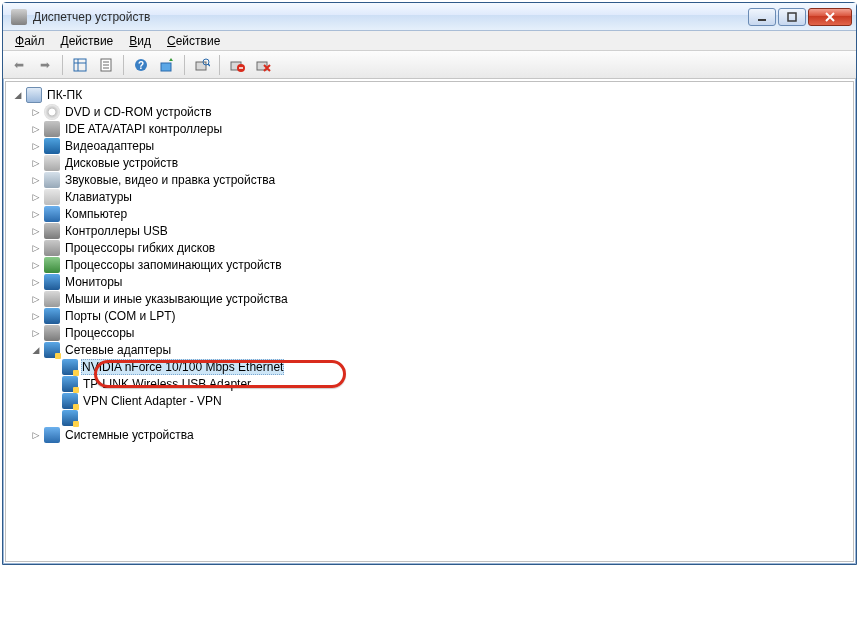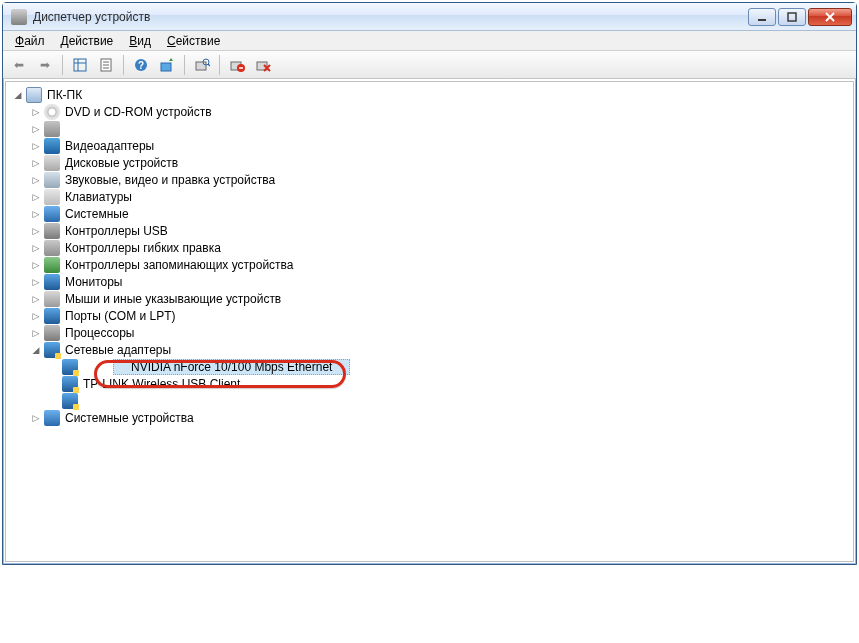--- a/index.html
+++ b/index.html
@@ -117,22 +117,21 @@
   }
   .twisty.none { visibility: hidden; }
   .icon {
     width: 16px; height: 16px; margin-right: 3px;
     flex-shrink: 0;
   }
   .label { padding: 0 2px; cursor: pointer; }
   .label.selected {
     background: #cde6f7;
     border: 1px dotted #7aa7d1;
-    padding: 0 17px;
-    margin-left: 32px;
+    padding: 0 0;
   }
   .callout {
     position: absolute;
     border: 3px solid #d92b1c;
     border-radius: 16px;
     pointer-events: none;
     box-shadow: 0 1px 1px rgba(0,0,0,.2);
   }
   
   .ic-pc     { background: linear-gradient(#dfeaf7,#9db9dc); border:1px solid #6d8db1; border-radius:2px;}
@@ -261,20 +260,21 @@
                 <div class="node">
                   <span class="twisty">▷</span>
                   <span class="icon ic-disc"></span>
                   <span class="label">DVD и CD-ROM устройств</span>
                 </div>
               </li>
               <li>
                 <div class="node">
                   <span class="twisty">▷</span>
                   <span class="icon ic-ide"></span>
+                  <span class="label">IDE ATA/ATAPI контроллеры</span>
                 </div>
               </li>
               <li>
                 <div class="node">
                   <span class="twisty">▷</span>
                   <span class="icon ic-video"></span>
                   <span class="label">Видеоадаптеры</span>
                 </div>
               </li>
               <li>
@@ -295,56 +295,56 @@
                 <div class="node">
                   <span class="twisty">▷</span>
                   <span class="icon ic-kbd"></span>
                   <span class="label">Клавиатуры</span>
                 </div>
               </li>
               <li>
                 <div class="node">
                   <span class="twisty">▷</span>
                   <span class="icon ic-comp"></span>
-                  <span class="label">Системные</span>
+                  <span class="label">Компьютер</span>
                 </div>
               </li>
               <li>
                 <div class="node">
                   <span class="twisty">▷</span>
                   <span class="icon ic-usb"></span>
                   <span class="label">Контроллеры USB</span>
                 </div>
               </li>
               <li>
                 <div class="node">
                   <span class="twisty">▷</span>
                   <span class="icon ic-floppy"></span>
-                  <span class="label">Контроллеры гибких правка</span>
+                  <span class="label">Процессоры гибких дисков</span>
                 </div>
               </li>
               <li>
                 <div class="node">
                   <span class="twisty">▷</span>
                   <span class="icon ic-pnp"></span>
-                  <span class="label">Контроллеры запоминающих устройства</span>
+                  <span class="label">Процессоры запоминающих устройств</span>
                 </div>
               </li>
               <li>
                 <div class="node">
                   <span class="twisty">▷</span>
                   <span class="icon ic-mon"></span>
                   <span class="label">Мониторы</span>
                 </div>
               </li>
               <li>
                 <div class="node">
                   <span class="twisty">▷</span>
                   <span class="icon ic-mouse"></span>
-                  <span class="label">Мыши и иные указывающие устройств</span>
+                  <span class="label">Мыши и иные указывающие устройства</span>
                 </div>
               </li>
               <li>
                 <div class="node">
                   <span class="twisty">▷</span>
                   <span class="icon ic-port"></span>
                   <span class="label">Порты (COM и LPT)</span>
                 </div>
               </li>
               <li>
@@ -365,21 +365,28 @@
                     <div class="node">
                       <span class="twisty none"></span>
                       <span class="icon ic-net"></span>
                       <span class="label selected">NVIDIA nForce 10/100 Mbps Ethernet</span>
                     </div>
                   </li>
                   <li>
                     <div class="node">
                       <span class="twisty none"></span>
                       <span class="icon ic-net"></span>
-                      <span class="label">TP-LINK Wireless USB Client</span>
+                      <span class="label">TP-LINK Wireless USB Adapter</span>
+                    </div>
+                  </li>
+                  <li>
+                    <div class="node">
+                      <span class="twisty none"></span>
+                      <span class="icon ic-net"></span>
+                      <span class="label">VPN Client Adapter - VPN</span>
                     </div>
                   </li>
                   <li>
                     <div class="node">
                       <span class="twisty none"></span>
                       <span class="icon ic-net"></span>
                     </div>
                   </li>
                 </ul>
               </li>

